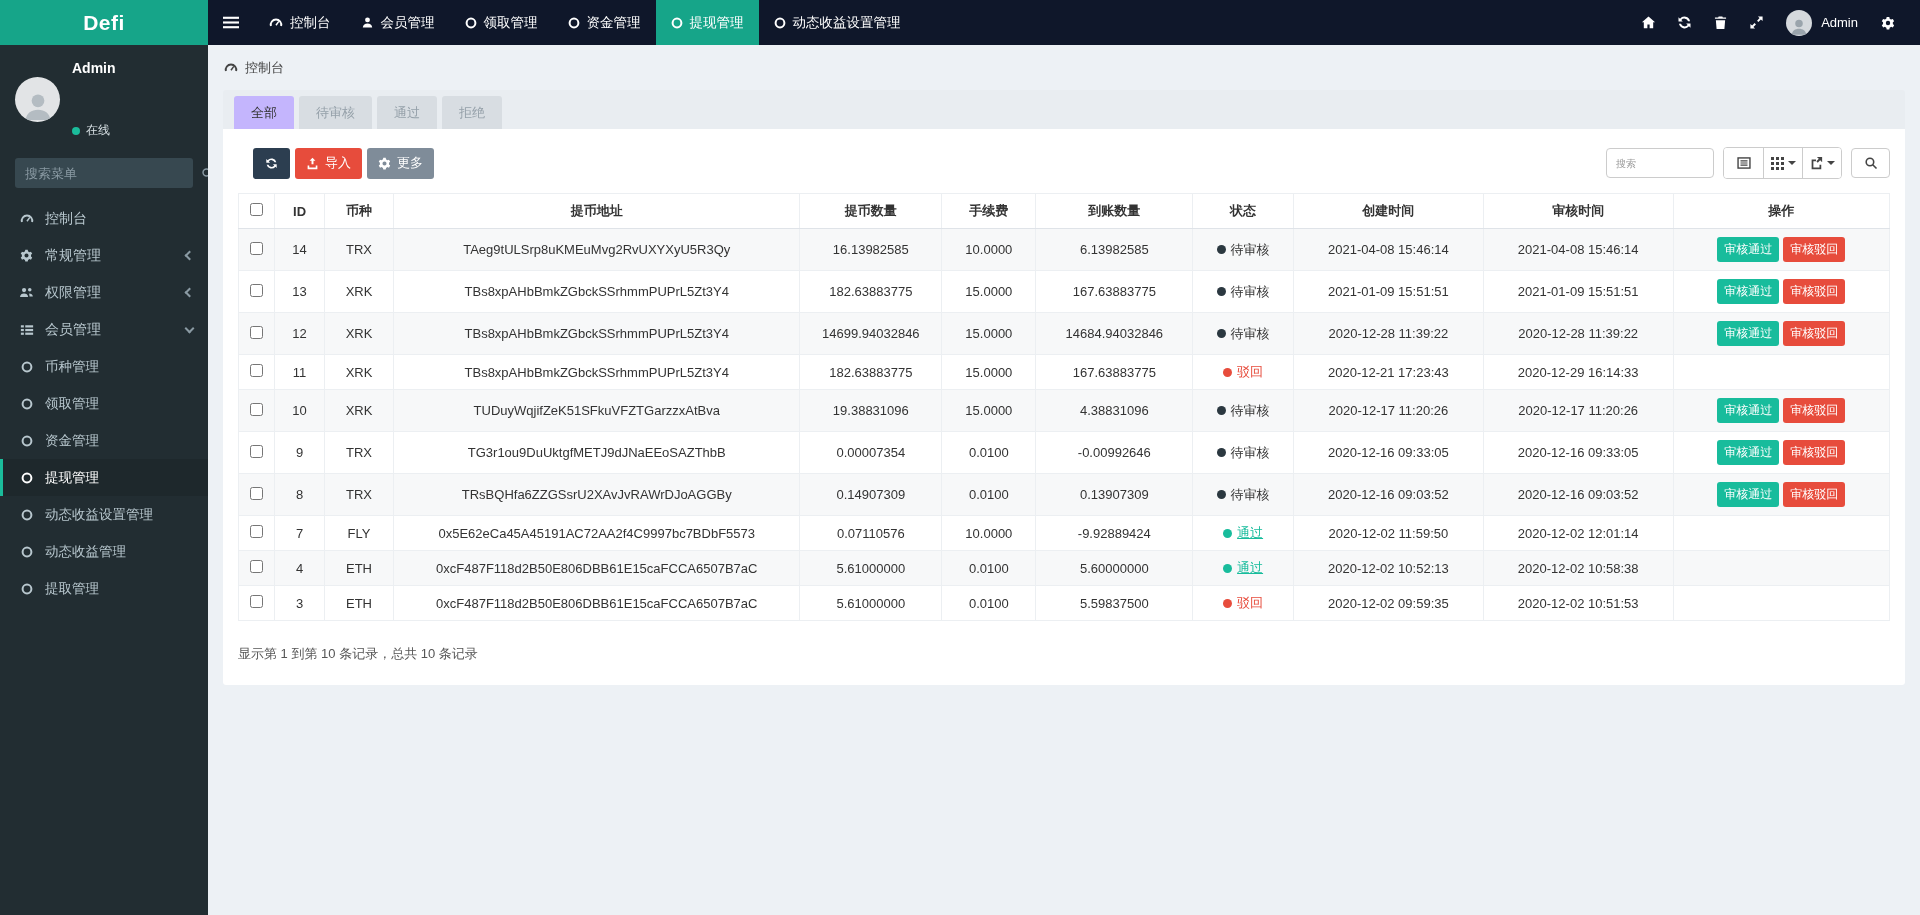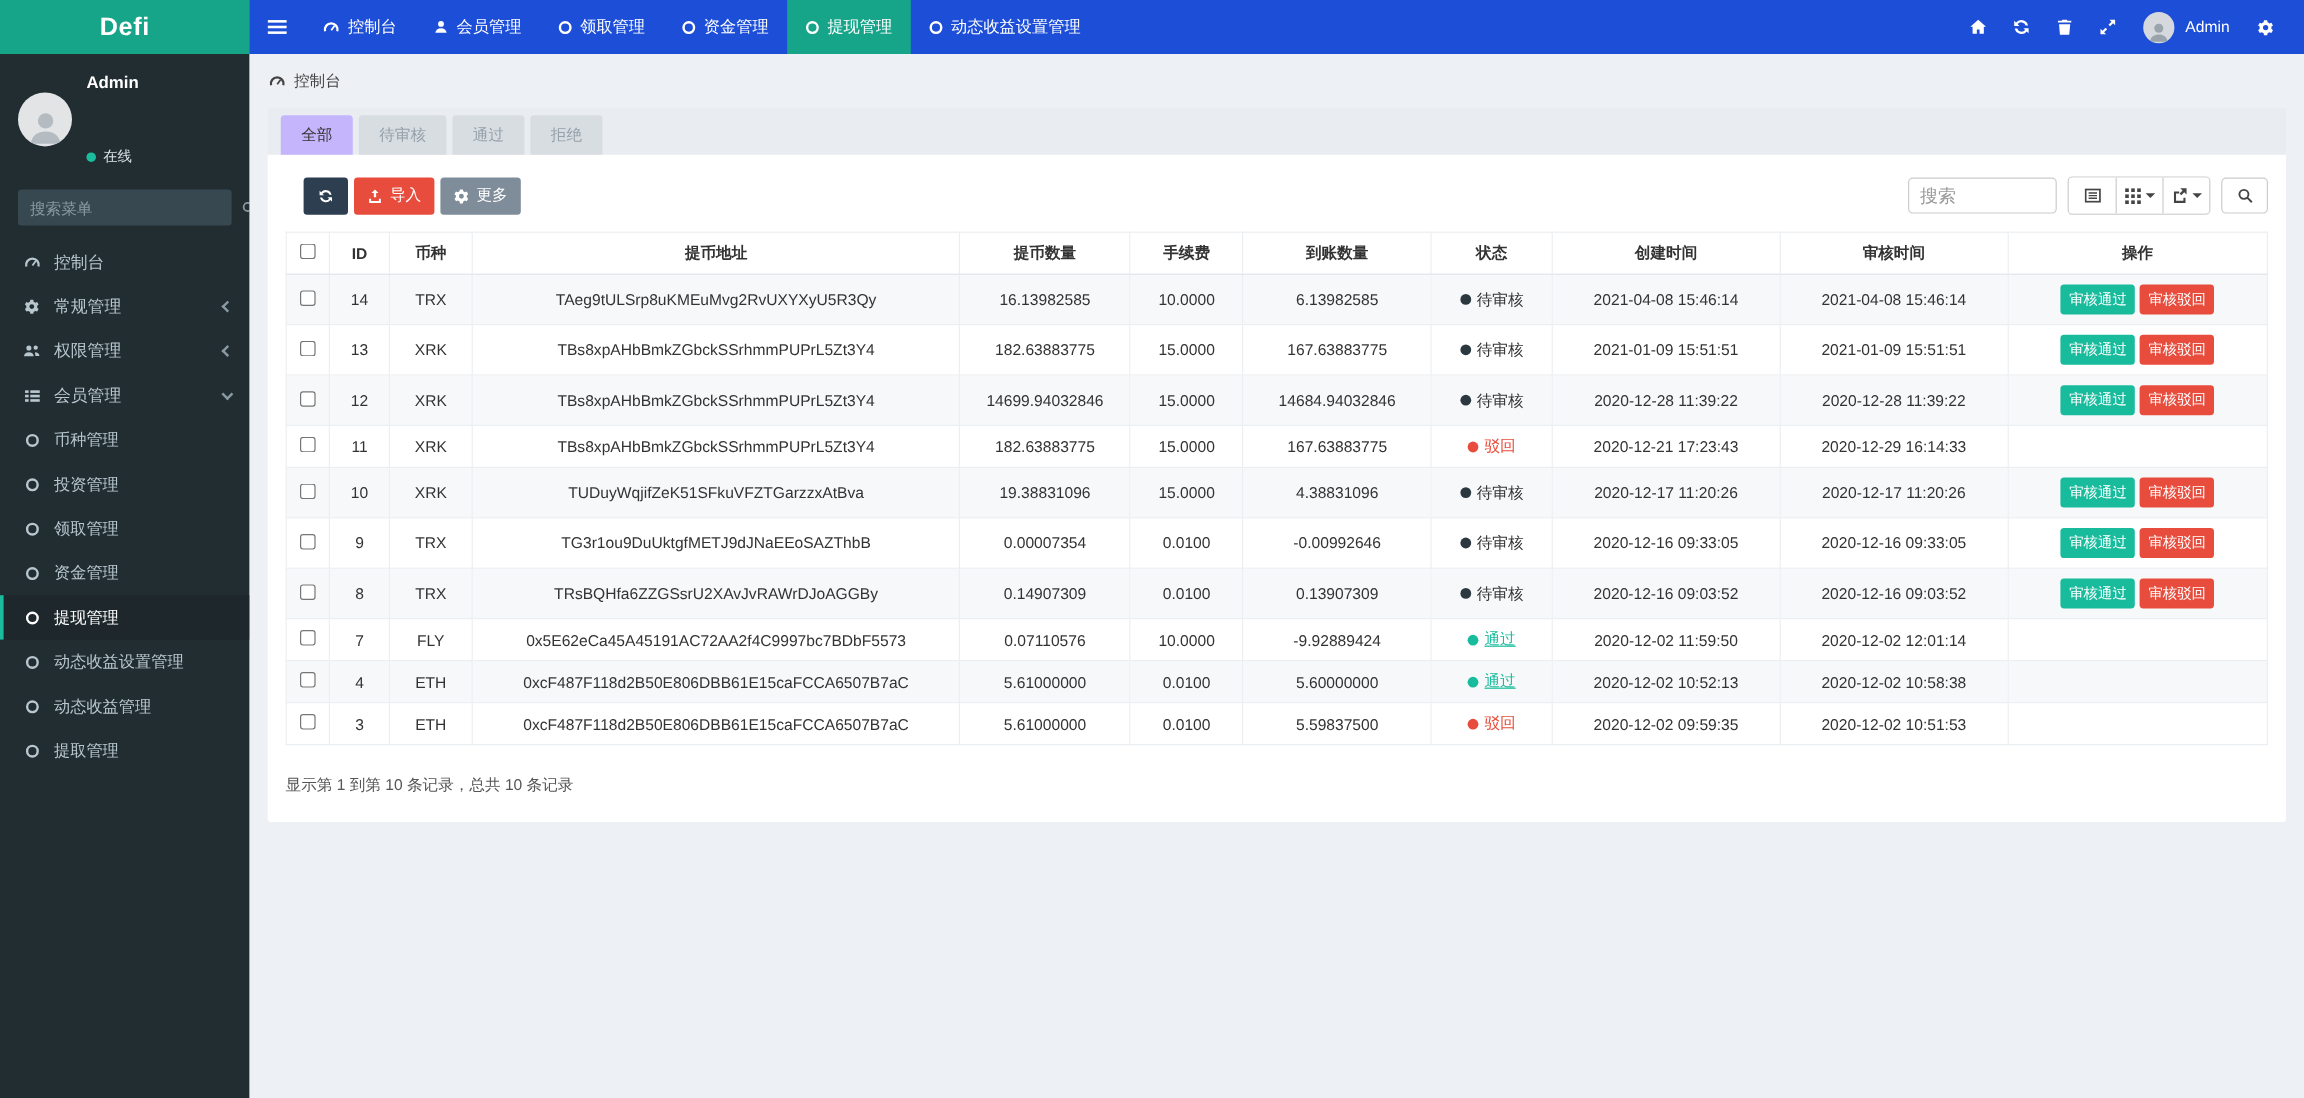--- a/index.html
+++ b/index.html
@@ -1,20 +1,20 @@
 <!DOCTYPE html>
 <html><head>
 <meta charset="utf-8">
 <style>
   * { margin:0; padding:0; box-sizing:border-box; }
   html,body { width:1920px; height:915px; overflow:hidden; font-family:"Liberation Sans","DejaVu Sans",sans-serif; font-size:13px; background:#edf1f5; color:#333; }
   .svg-icon { display:inline-block; vertical-align:middle; flex:0 0 auto; }
 
   
-  .topbar { position:absolute; top:0; left:0; right:0; height:45px; background:#1d4ed8; color:#fff; display:flex; align-items:stretch; z-index:10; }
+  .topbar { position:absolute; top:0; left:0; right:0; height:45px; background:#0f172a; color:#fff; display:flex; align-items:stretch; z-index:10; }
   .logo { width:208px; background:#16a589; display:flex; align-items:center; justify-content:center; font-size:21px; font-weight:bold; letter-spacing:.5px; }
   .nav-toggle { width:46px; display:flex; align-items:center; justify-content:center; cursor:pointer; }
   .topnav { display:flex; }
   .topnav-item { display:flex; align-items:center; gap:7px; padding:0 15px; font-size:13.5px; cursor:pointer; white-space:nowrap; }
   .topnav-item.active { background:#16a589; }
   .topbar-right { margin-left:auto; display:flex; align-items:stretch; padding-right:14px; }
   .tb-icon-btn { width:36px; display:flex; align-items:center; justify-content:center; cursor:pointer; }
   .tb-user { display:flex; align-items:center; gap:9px; padding:0 12px; cursor:pointer; }
   .tb-avatar { width:26px; height:26px; border-radius:50%; background:#d5d9dd; overflow:hidden; display:flex; align-items:flex-end; justify-content:center; }
 
@@ -46,21 +46,21 @@
   .tab.active { background:#c4b5fd; color:#333; }
   .card-body { background:#fff; padding:12px 15px 22px; border-radius:0 0 3px 3px; }
 
   .toolbar { display:flex; align-items:center; justify-content:space-between; margin:6px 0 14px; }
   .toolbar-left { display:flex; gap:5px;margin-left:15px; }
   .btn { height:31px; border:none; border-radius:3px; color:#fff; display:inline-flex; align-items:center; gap:6px; padding:0 11px; font-size:13px; font-family:inherit; cursor:pointer; }
   .btn-refresh { background:#2c3e50; width:37px; justify-content:center; padding:0; }
   .btn-import { background:#e74c3c; }
   .btn-more { background:#7f8c99; }
   .toolbar-right { display:flex; align-items:center; gap:9px; }
-  .search-input { width:124px; height:30px; border:1px solid #ccc; border-radius:4px; padding:0 9px; font-size:15px; color:#555; outline:none; font-family:inherit; }
+  .search-input { width:108px; height:30px; border:1px solid #ccc; border-radius:4px; padding:0 9px; font-size:10px; color:#555; outline:none; font-family:inherit; }
   .search-input::placeholder { color:#999; }
   .btn-group { display:inline-flex; border:1px solid #ccc; border-radius:4px; overflow:hidden; background:#fff; }
   .tool-btn { width:39px; height:30px; background:#fff; border:none; border-left:1px solid #ccc; display:inline-flex; align-items:center; justify-content:center; gap:4px; color:#444; cursor:pointer; }
   .tool-btn:first-child { border-left:none; }
   .tool-btn.single { border:1px solid #ccc; border-radius:4px; }
   .caret { width:0; height:0; border-left:4px solid transparent; border-right:4px solid transparent; border-top:4px solid #444; }
   .grid-dots { width:3px; height:3px; background:#444; color:#444; box-shadow:5px 0,10px 0,0 5px,5px 5px,10px 5px,0 10px,5px 10px,10px 10px; margin:-10px 10px 0 0; }
 
   table { width:100%; border-collapse:collapse; table-layout:fixed; }
   th,td { border:1px solid #eceff2; padding:8px 6px; text-align:center; font-size:13px; overflow:hidden; white-space:nowrap; text-overflow:ellipsis; }
@@ -246,28 +246,20 @@
       <span>会员管理</span>
       <span class="chev down"></span>
     </li>
     <li class="menu-item sub">
       <span class="icon-slot">
           <svg class="svg-icon" viewBox="0 0 12 12" width="12" height="12">
             <circle cx="6" cy="6" r="4.4" fill="none" stroke="currentColor" stroke-width="2"></circle>
           </svg>
         </span>
       <span>币种管理</span>
-    </li>
-    <li class="menu-item sub">
-      <span class="icon-slot">
-          <svg class="svg-icon" viewBox="0 0 12 12" width="12" height="12">
-            <circle cx="6" cy="6" r="4.4" fill="none" stroke="currentColor" stroke-width="2"></circle>
-          </svg>
-        </span>
-      <span>投资管理</span>
     </li>
     <li class="menu-item sub">
       <span class="icon-slot">
           <svg class="svg-icon" viewBox="0 0 12 12" width="12" height="12">
             <circle cx="6" cy="6" r="4.4" fill="none" stroke="currentColor" stroke-width="2"></circle>
           </svg>
         </span>
       <span>领取管理</span>
     </li>
     <li class="menu-item sub">

